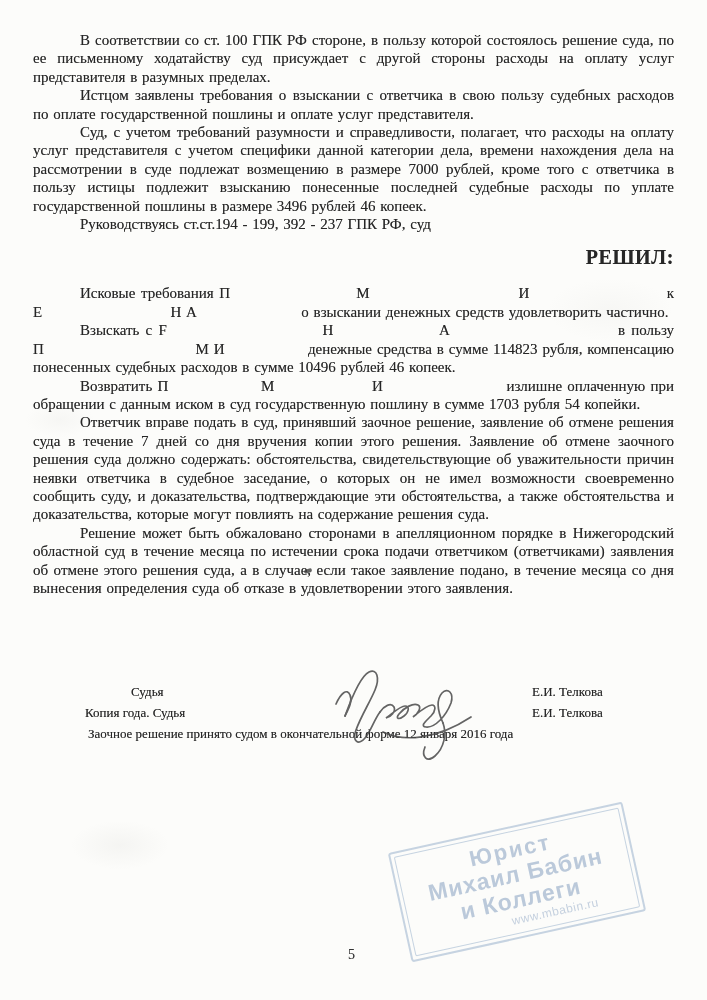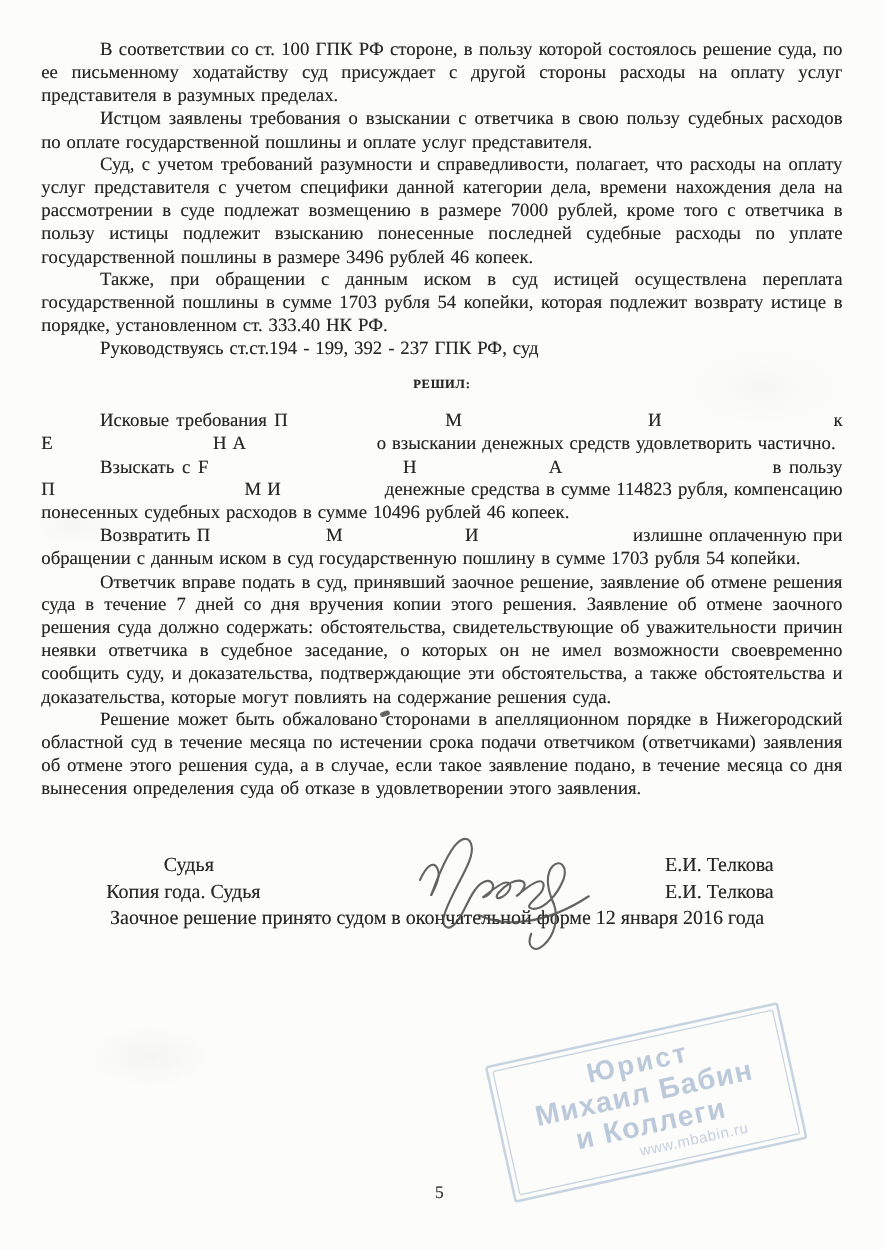--- a/index.html
+++ b/index.html
@@ -14,24 +14,24 @@
     font-family:"Liberation Serif", serif;
     color:#262626;
   }
   .text-col{position:absolute;left:33px;top:31px;width:641px;}
   p.body{
     margin:0;font-size:15px;line-height:18.4px;text-align:justify;
     text-indent:47px;word-spacing:1px;
     text-shadow:0 0 .5px rgba(60,60,60,.55);
   }
   .heading{
-    margin:13px 0 15px;text-align:center;font-weight:bold;font-size:10px;
+    margin:13px 0 15px;text-align:right;font-weight:bold;font-size:20px;
     letter-spacing:.6px;text-shadow:0 0 .5px rgba(60,60,60,.6);
   }
-  .footer-item{position:absolute;font-size:16px;white-space:nowrap;text-shadow:0 0 .5px rgba(60,60,60,.55);font-family:Liberation Serif, serif;}
+  .footer-item{position:absolute;font-size:13px;white-space:nowrap;text-shadow:0 0 .5px rgba(60,60,60,.55);font-family:Liberation Serif, serif;}
   .sig-svg{position:absolute;left:328px;top:646px;width:152px;height:124px;}
   .speck{position:absolute;left:304px;top:569px;width:8px;height:4px;background:#3b3b3b;border-radius:2px;transform:rotate(-18deg);opacity:.8;}
   .page-number{position:absolute;left:348px;top:947px;font-size:14px;color:#333;text-shadow:0 0 .5px rgba(60,60,60,.5);}
   .stamp{
     position:absolute;left:397px;top:826px;width:240px;height:112px;
     transform:rotate(-12.4deg);transform-origin:center;
     border:2px solid rgba(160,183,208,.65);border-radius:3px;padding:3px;
     box-sizing:border-box;opacity:.9;
   }
   .stamp-inner{
@@ -48,21 +48,20 @@
 </style>
 </head>
 <body>
 
 <div class="page">
 
   <div class="text-col">
     <p class="body">В соответствии со ст. 100  ГПК РФ стороне, в пользу которой состоялось решение суда, по ее письменному ходатайству суд присуждает с другой стороны расходы на оплату услуг представителя в разумных пределах.</p>
     <p class="body">Истцом заявлены требования о взыскании с ответчика в свою пользу судебных расходов по оплате государственной пошлины и оплате услуг представителя.</p>
     <p class="body">Суд, с учетом требований разумности и справедливости, полагает, что расходы на оплату услуг представителя с учетом специфики данной категории дела, времени нахождения дела на рассмотрении в суде подлежат возмещению в размере 7000  рублей, кроме того с  ответчика в пользу истицы подлежит взысканию понесенные последней судебные расходы по уплате государственной пошлины в размере 3496 рублей 46 копеек.</p>
-    <p class="body">Также, при обращении с данным иском в суд истицей осуществлена переплата государственной пошлины в сумме 1703 рубля 54 копейки, которая подлежит возврату истице в порядке, установленном ст. 333.40 НК РФ.</p>
     <p class="body">Руководствуясь ст.ст.194 - 199, 392 - 237  ГПК РФ,  суд</p>
 
     <p class="heading">РЕШИЛ:</p>
 
     <p class="body">Исковые требования П&nbsp;&nbsp;&nbsp;&nbsp;&nbsp;&nbsp;&nbsp;&nbsp;&nbsp;&nbsp;&nbsp;&nbsp;&nbsp;&nbsp;&nbsp;&nbsp;&nbsp;&nbsp;&nbsp;&nbsp;&nbsp;&nbsp;М&nbsp;&nbsp;&nbsp;&nbsp;&nbsp;&nbsp;&nbsp;&nbsp;&nbsp;&nbsp;&nbsp;&nbsp;&nbsp;&nbsp;&nbsp;&nbsp;&nbsp;&nbsp;&nbsp;&nbsp;&nbsp;&nbsp;&nbsp;&nbsp;&nbsp;&nbsp;И&nbsp;&nbsp;&nbsp;&nbsp;&nbsp;&nbsp;&nbsp;&nbsp;&nbsp;&nbsp;&nbsp;&nbsp;&nbsp;&nbsp;&nbsp;&nbsp;&nbsp;&nbsp;&nbsp;&nbsp;&nbsp;&nbsp;&nbsp;&nbsp;к Е&nbsp;&nbsp;&nbsp;&nbsp;&nbsp;&nbsp;&nbsp;&nbsp;&nbsp;&nbsp;&nbsp;&nbsp;&nbsp;&nbsp;&nbsp;&nbsp;&nbsp;&nbsp;&nbsp;&nbsp;&nbsp;&nbsp;&nbsp;&nbsp;&nbsp;&nbsp;&nbsp;Н А&nbsp;&nbsp;&nbsp;&nbsp;&nbsp;&nbsp;&nbsp;&nbsp;&nbsp;&nbsp;&nbsp;&nbsp;&nbsp;&nbsp;&nbsp;&nbsp;&nbsp;&nbsp;&nbsp;&nbsp;&nbsp;&nbsp;о взыскании денежных средств удовлетворить частично.</p>
     <p class="body">Взыскать с F&nbsp;&nbsp;&nbsp;&nbsp;&nbsp;&nbsp;&nbsp;&nbsp;&nbsp;&nbsp;&nbsp;&nbsp;&nbsp;&nbsp;&nbsp;&nbsp;&nbsp;&nbsp;&nbsp;&nbsp;&nbsp;&nbsp;&nbsp;&nbsp;&nbsp;Н&nbsp;&nbsp;&nbsp;&nbsp;&nbsp;&nbsp;&nbsp;&nbsp;&nbsp;&nbsp;&nbsp;&nbsp;&nbsp;&nbsp;&nbsp;&nbsp;&nbsp;А&nbsp;&nbsp;&nbsp;&nbsp;&nbsp;&nbsp;&nbsp;&nbsp;&nbsp;&nbsp;&nbsp;&nbsp;&nbsp;&nbsp;&nbsp;&nbsp;&nbsp;&nbsp;&nbsp;&nbsp;&nbsp;&nbsp;&nbsp;&nbsp;&nbsp;&nbsp;&nbsp;в пользу П&nbsp;&nbsp;&nbsp;&nbsp;&nbsp;&nbsp;&nbsp;&nbsp;&nbsp;&nbsp;&nbsp;&nbsp;&nbsp;&nbsp;&nbsp;&nbsp;&nbsp;&nbsp;&nbsp;&nbsp;&nbsp;&nbsp;&nbsp;&nbsp;&nbsp;&nbsp;&nbsp;&nbsp;&nbsp;&nbsp;&nbsp;М И&nbsp;&nbsp;&nbsp;&nbsp;&nbsp;&nbsp;&nbsp;&nbsp;&nbsp;&nbsp;&nbsp;&nbsp;&nbsp;&nbsp;&nbsp;&nbsp;&nbsp;денежные средства в сумме 114823 рубля,  компенсацию понесенных судебных расходов в сумме 10496 рублей 46 копеек.</p>
     <p class="body">Возвратить П&nbsp;&nbsp;&nbsp;&nbsp;&nbsp;&nbsp;&nbsp;&nbsp;&nbsp;&nbsp;&nbsp;&nbsp;&nbsp;&nbsp;&nbsp;&nbsp;&nbsp;&nbsp;М&nbsp;&nbsp;&nbsp;&nbsp;&nbsp;&nbsp;&nbsp;&nbsp;&nbsp;&nbsp;&nbsp;&nbsp;&nbsp;&nbsp;&nbsp;&nbsp;&nbsp;&nbsp;&nbsp;И&nbsp;&nbsp;&nbsp;&nbsp;&nbsp;&nbsp;&nbsp;&nbsp;&nbsp;&nbsp;&nbsp;&nbsp;&nbsp;&nbsp;&nbsp;&nbsp;&nbsp;&nbsp;&nbsp;&nbsp;&nbsp;&nbsp;&nbsp;&nbsp;излишне оплаченную при обращении с данным иском в суд государственную пошлину в сумме  1703 рубля 54 копейки.</p>
     <p class="body">Ответчик вправе подать в суд, принявший заочное решение, заявление об отмене решения суда в течение 7 дней со дня вручения  копии этого решения. Заявление об отмене заочного решения суда должно содержать: обстоятельства, свидетельствующие об уважительности причин неявки ответчика в судебное заседание, о которых он не имел возможности своевременно сообщить суду, и доказательства, подтверждающие эти обстоятельства, а также обстоятельства и доказательства, которые могут повлиять на содержание решения суда.</p>
     <p class="body">Решение может быть обжаловано сторонами в апелляционном порядке в Нижегородский областной суд  в течение месяца по истечении срока подачи ответчиком (ответчиками)  заявления об отмене этого решения суда, а в случае, если такое заявление подано, в течение месяца  со дня вынесения определения суда об отказе в удовлетворении этого заявления.</p>
   </div>

